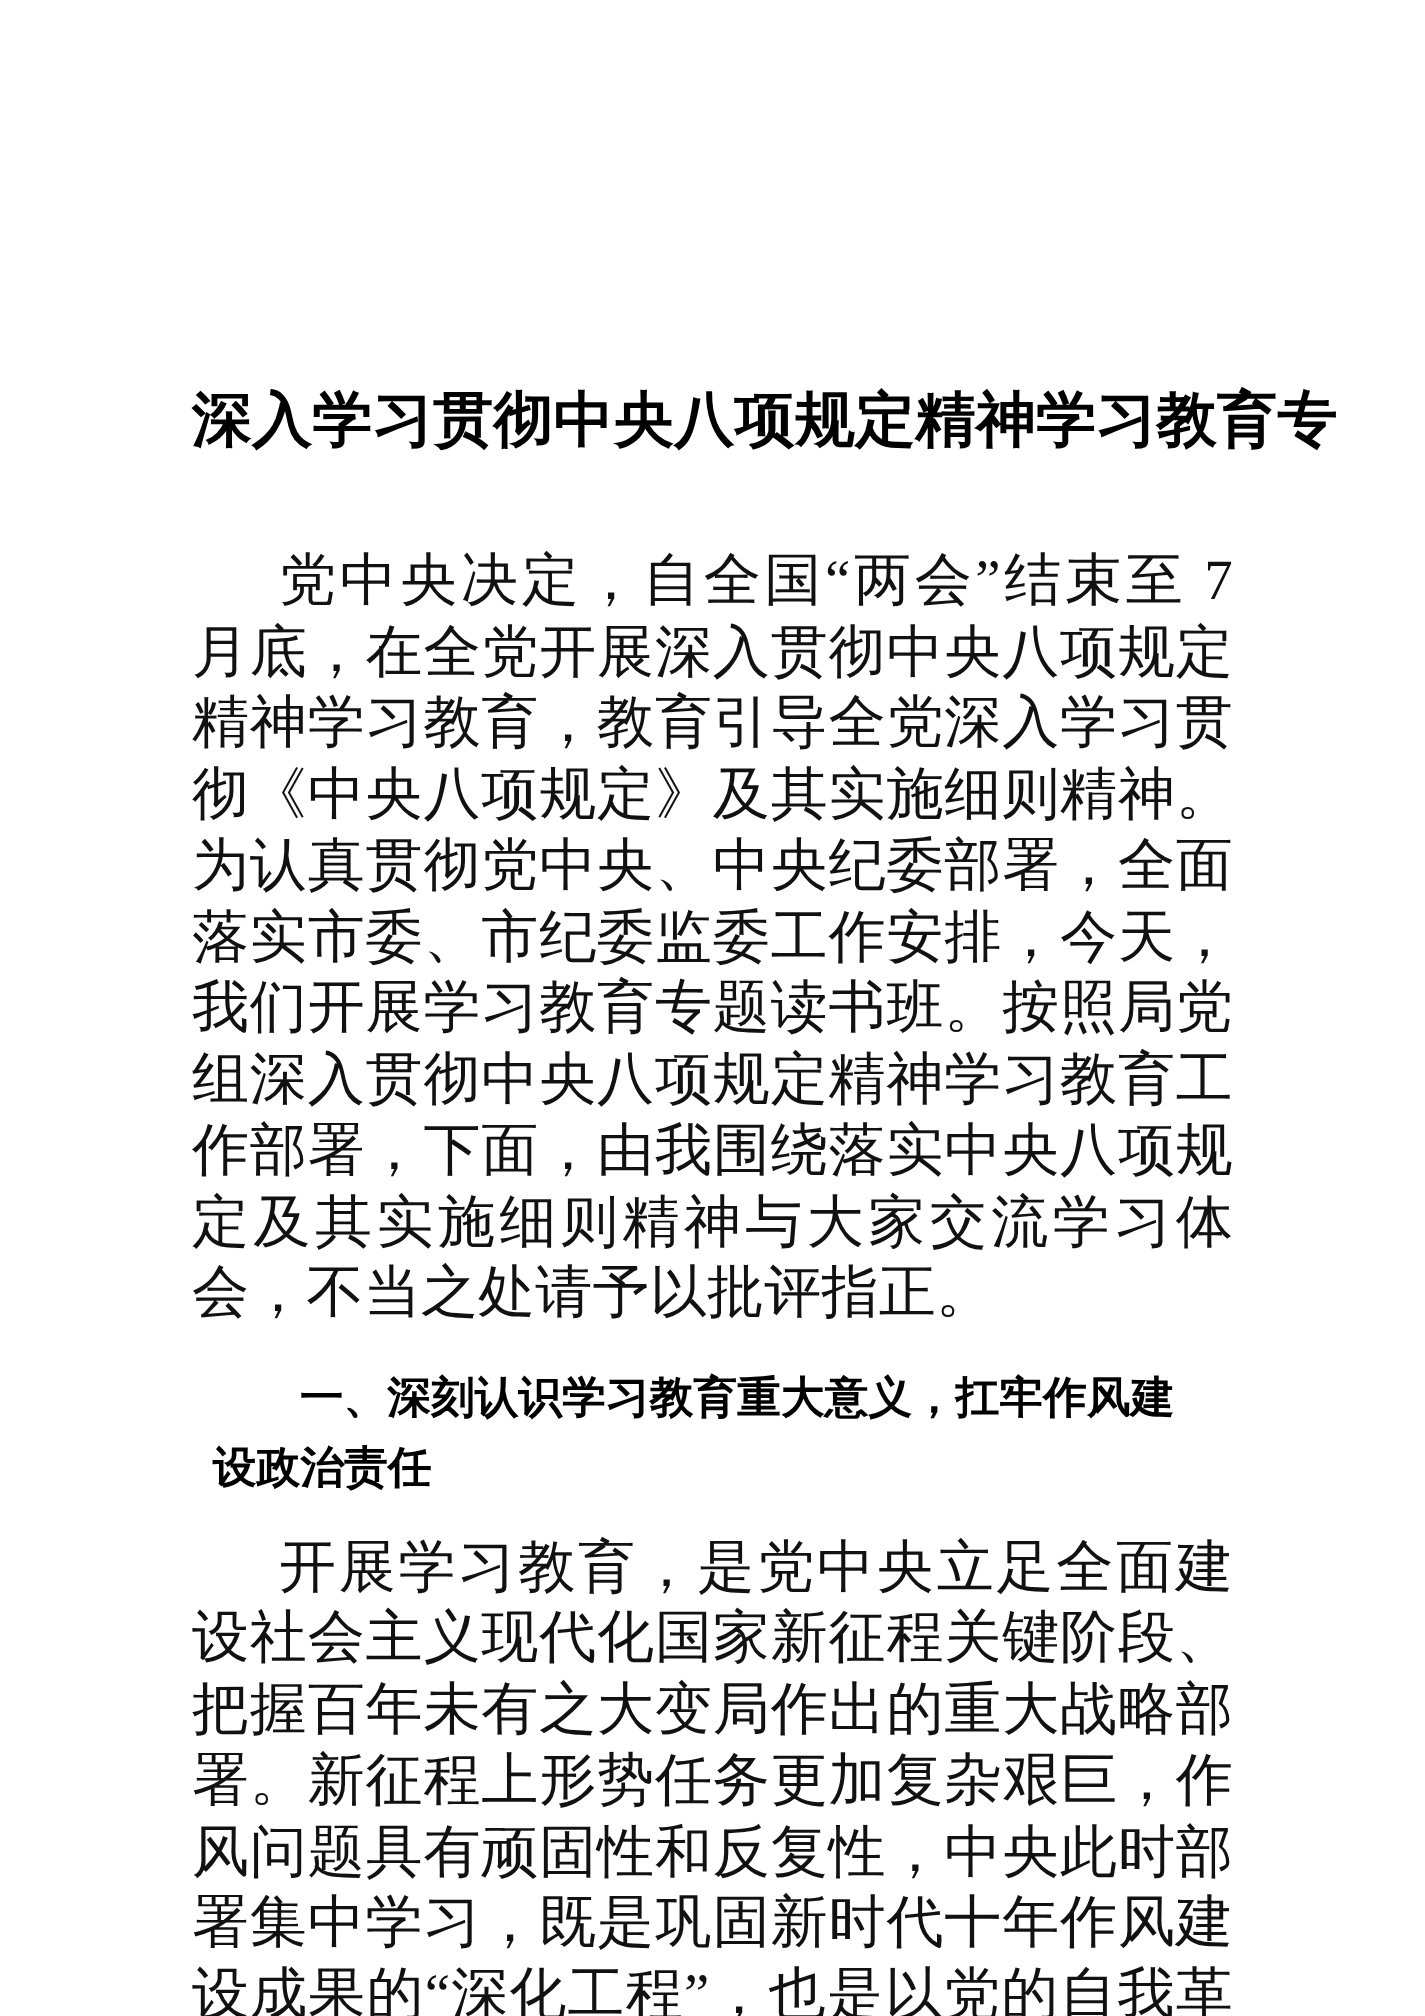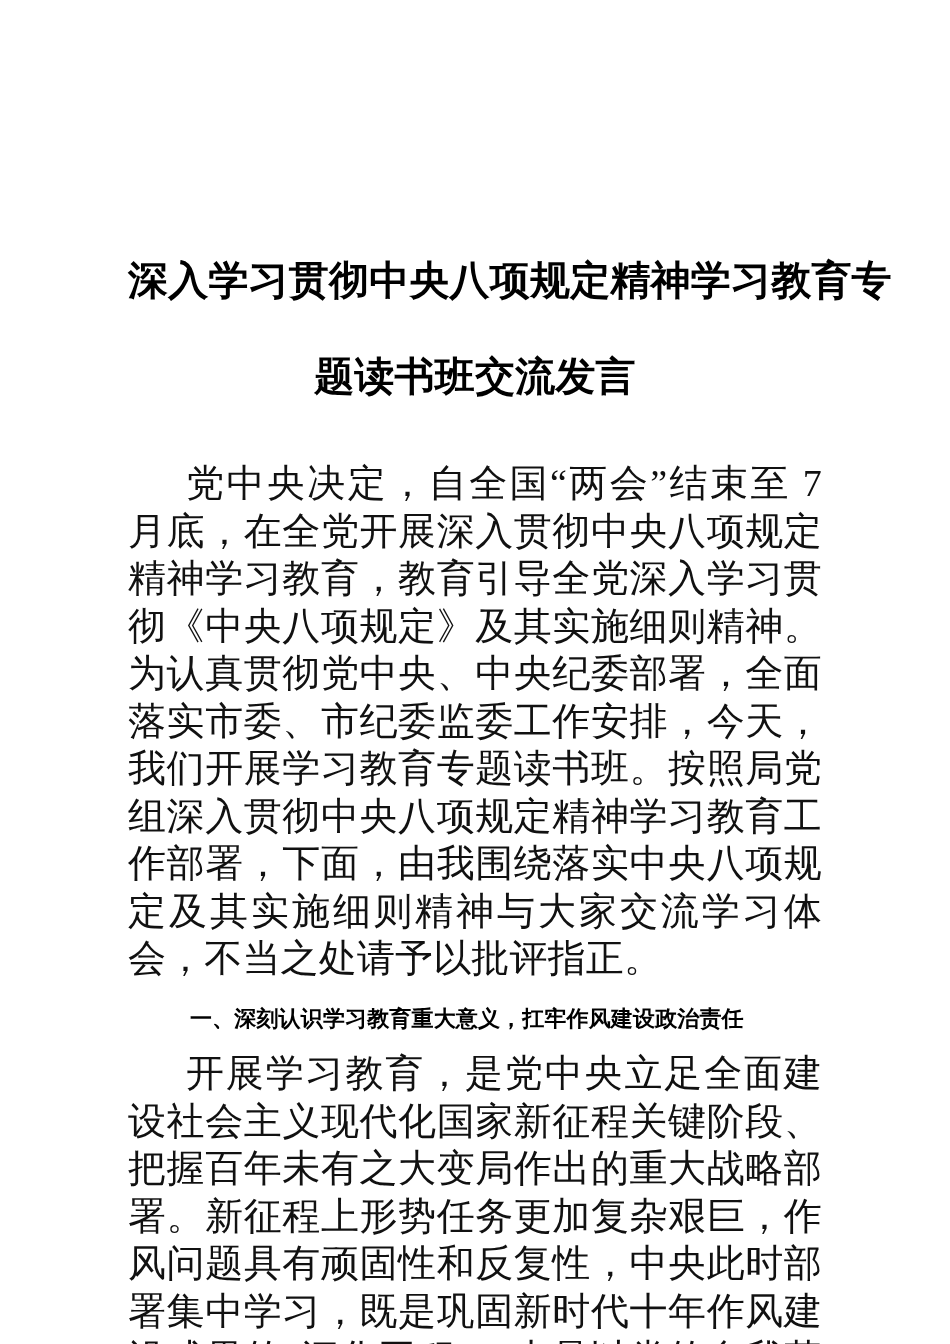--- a/index.html
+++ b/index.html
@@ -70,25 +70,25 @@
     line-height: 47.5px;
     text-align: justify;
     text-align-last: left;
     text-indent: 58px;
     letter-spacing: 0.15px;
     color: #111111;
   }
 
   
   h2.section-heading {
-    margin: 4px;
+    margin: 14px;
     padding-top: 8px;
     font-family: "Liberation Serif", "DejaVu Serif", serif;
     font-weight: bold;
-    font-size: 22px;
+    font-size: 29px;
     line-height: 47.5px;
     text-indent: 58px;
     text-align: left;
     letter-spacing: 0.15px;
     color: #000000;
   }
 
   .after-heading {
     padding-top: 4px;
   }
@@ -99,21 +99,20 @@
   }
 </style>
 </head>
 <body>
 
 <div class="page">
   <div class="content">
 
     <h1 class="doc-title">
       <span class="title-line-1">深入学习贯彻中央八项规定精神学习教育专</span>
-      <span class="title-line-2">题读书班交流发言</span>
     </h1>
 
     <div class="body-block">
 
       <p class="para">党中央决定，自全国“两会”结束至 7 月底，在全党开展深入贯彻中央八项规定精神学习教育，教育引导全党深入学习贯彻《中央八项规定》及其实施细则精神。为认真贯彻党中央、中央纪委部署，全面落实市委、市纪委监委工作安排，今天，我们开展学习教育专题读书班。按照局党组深入贯彻中央八项规定精神学习教育工作部署，下面，由我围绕落实中央八项规定及其实施细则精神与大家交流学习体会，不当之处请予以批评指正。</p>
 
       <h2 class="section-heading">一、深刻认识学习教育重大意义，扛牢作风建设政治责任</h2>
 
       <p class="para after-heading clipped">开展学习教育，是党中央立足全面建设社会主义现代化国家新征程关键阶段、把握百年未有之大变局作出的重大战略部署。新征程上形势任务更加复杂艰巨，作风问题具有顽固性和反复性，中央此时部署集中学习，既是巩固新时代十年作风建设成果的“深化工程”，也是以党的自我革命引领社</p>
 

